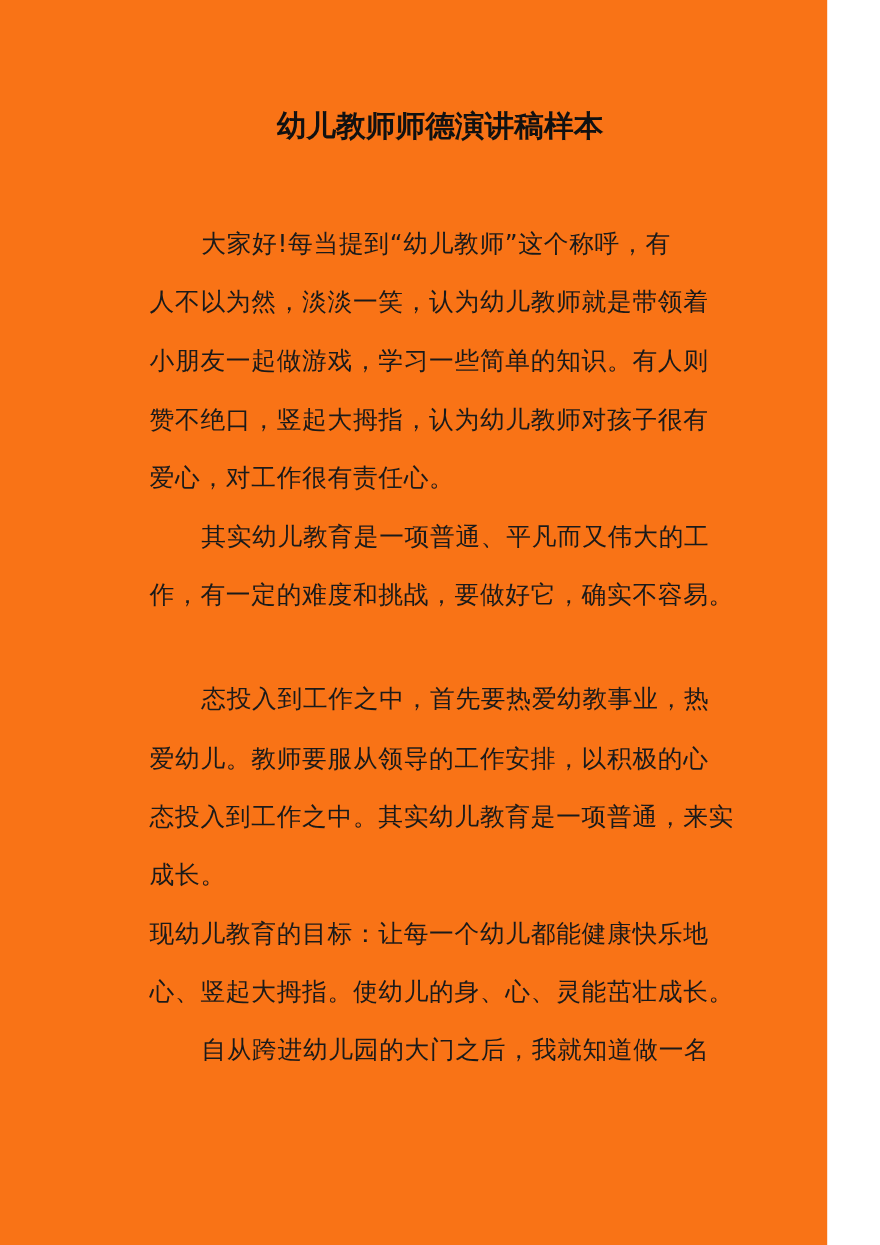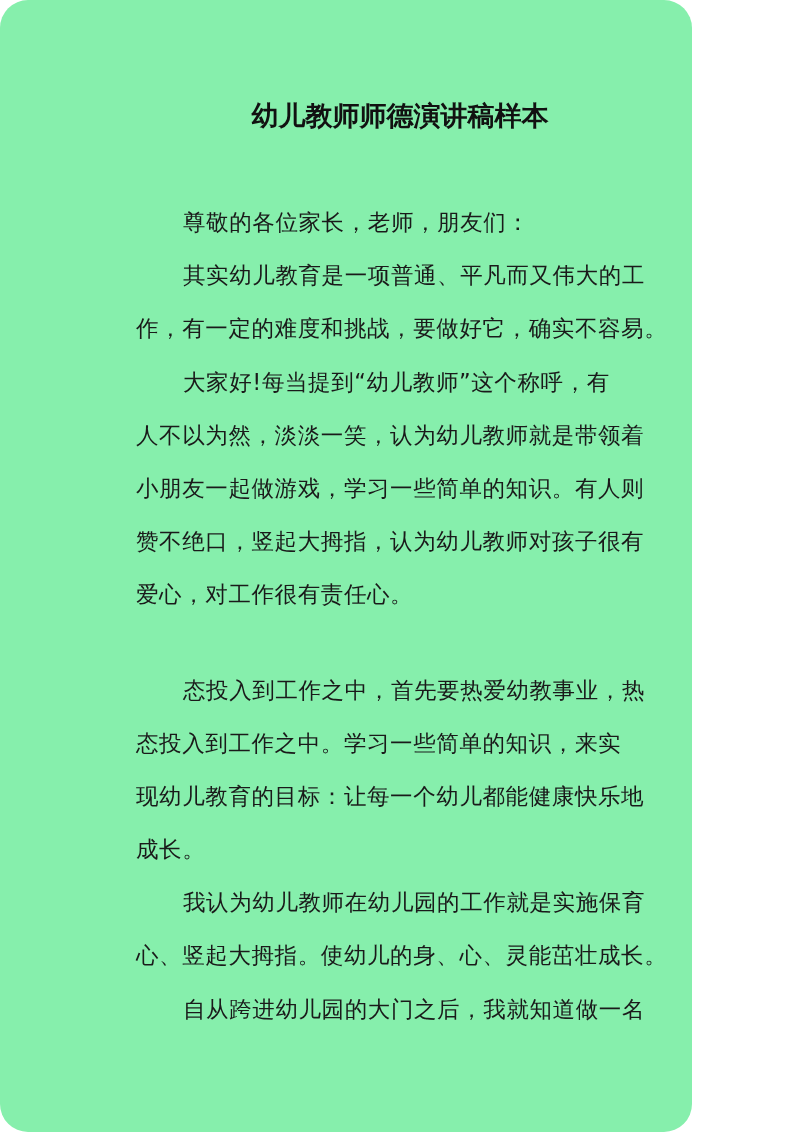--- a/index.html
+++ b/index.html
@@ -1,65 +1,62 @@
 <!DOCTYPE html>
 <html><head>
 <meta charset="utf-8">
 <style>
   html, body { margin: 0; padding: 0; background: #ffffff; }
   body { width: 800px; height: 1132px; position: relative; overflow: hidden; }
-  .page { position: absolute; left: 0; top: 0; width: 692px; height: 1132px; background: #86efac; border-radius: 28px; }
+  .page { position: absolute; left: 0; top: 0; width: 752px; height: 1132px; background: #f97316; }
   .title {
     position: absolute; left: 0; top: 96px; width: 800px; text-align: center;
     font-family: "DejaVu Sans", sans-serif; font-weight: bold; font-size: 27px;
     color: #111; letter-spacing: 0px; line-height: 40px;
   }
   .body {
     position: absolute; left: 136px; top: 196px; width: 540px;
     font-family: "DejaVu Sans", sans-serif; font-size: 22.5px; color: #1a1a1a;
   }
   .line { height: 53.2px; line-height: 53.2px; white-space: nowrap; letter-spacing: 0.6px; }
   .indent { padding-left: 47px; }
   .gap { height: 42px; }
 </style>
 </head>
 <body>
 
 <div class="page">
   <div class="title">幼儿教师师德演讲稿样本</div>
 
   <div class="body">
-    <div>
-      <div class="line indent">尊敬的各位家长，老师，朋友们：</div>
-    </div>
-
-    <div>
-      <div class="line indent">其实幼儿教育是一项普通、平凡而又伟大的工</div>
-      <div class="line">作，有一定的难度和挑战，要做好它，确实不容易。</div>
-    </div>
 
     <div>
       <div class="line indent">大家好!每当提到“幼儿教师”这个称呼，有</div>
       <div class="line">人不以为然，淡淡一笑，认为幼儿教师就是带领着</div>
       <div class="line">小朋友一起做游戏，学习一些简单的知识。有人则</div>
       <div class="line">赞不绝口，竖起大拇指，认为幼儿教师对孩子很有</div>
       <div class="line">爱心，对工作很有责任心。</div>
     </div>
 
+    <div>
+      <div class="line indent">其实幼儿教育是一项普通、平凡而又伟大的工</div>
+      <div class="line">作，有一定的难度和挑战，要做好它，确实不容易。</div>
+    </div>
+
     <div class="gap"></div>
 
     <div>
       <div class="line indent">态投入到工作之中，首先要热爱幼教事业，热</div>
-      <div class="line">态投入到工作之中。学习一些简单的知识，来实</div>
+      <div class="line">爱幼儿。教师要服从领导的工作安排，以积极的心</div>
+      <div class="line">态投入到工作之中。其实幼儿教育是一项普通，来实</div>
+      <div class="line">成长。</div>
       <div class="line">现幼儿教育的目标：让每一个幼儿都能健康快乐地</div>
-      <div class="line">成长。</div>
     </div>
 
     <div>
-      <div class="line indent">我认为幼儿教师在幼儿园的工作就是实施保育</div>
       <div class="line">心、竖起大拇指。使幼儿的身、心、灵能茁壮成长。</div>
     </div>
 
     <div>
       <div class="line indent">自从跨进幼儿园的大门之后，我就知道做一名</div>
 
     </div>
   </div>
 </div>
 

